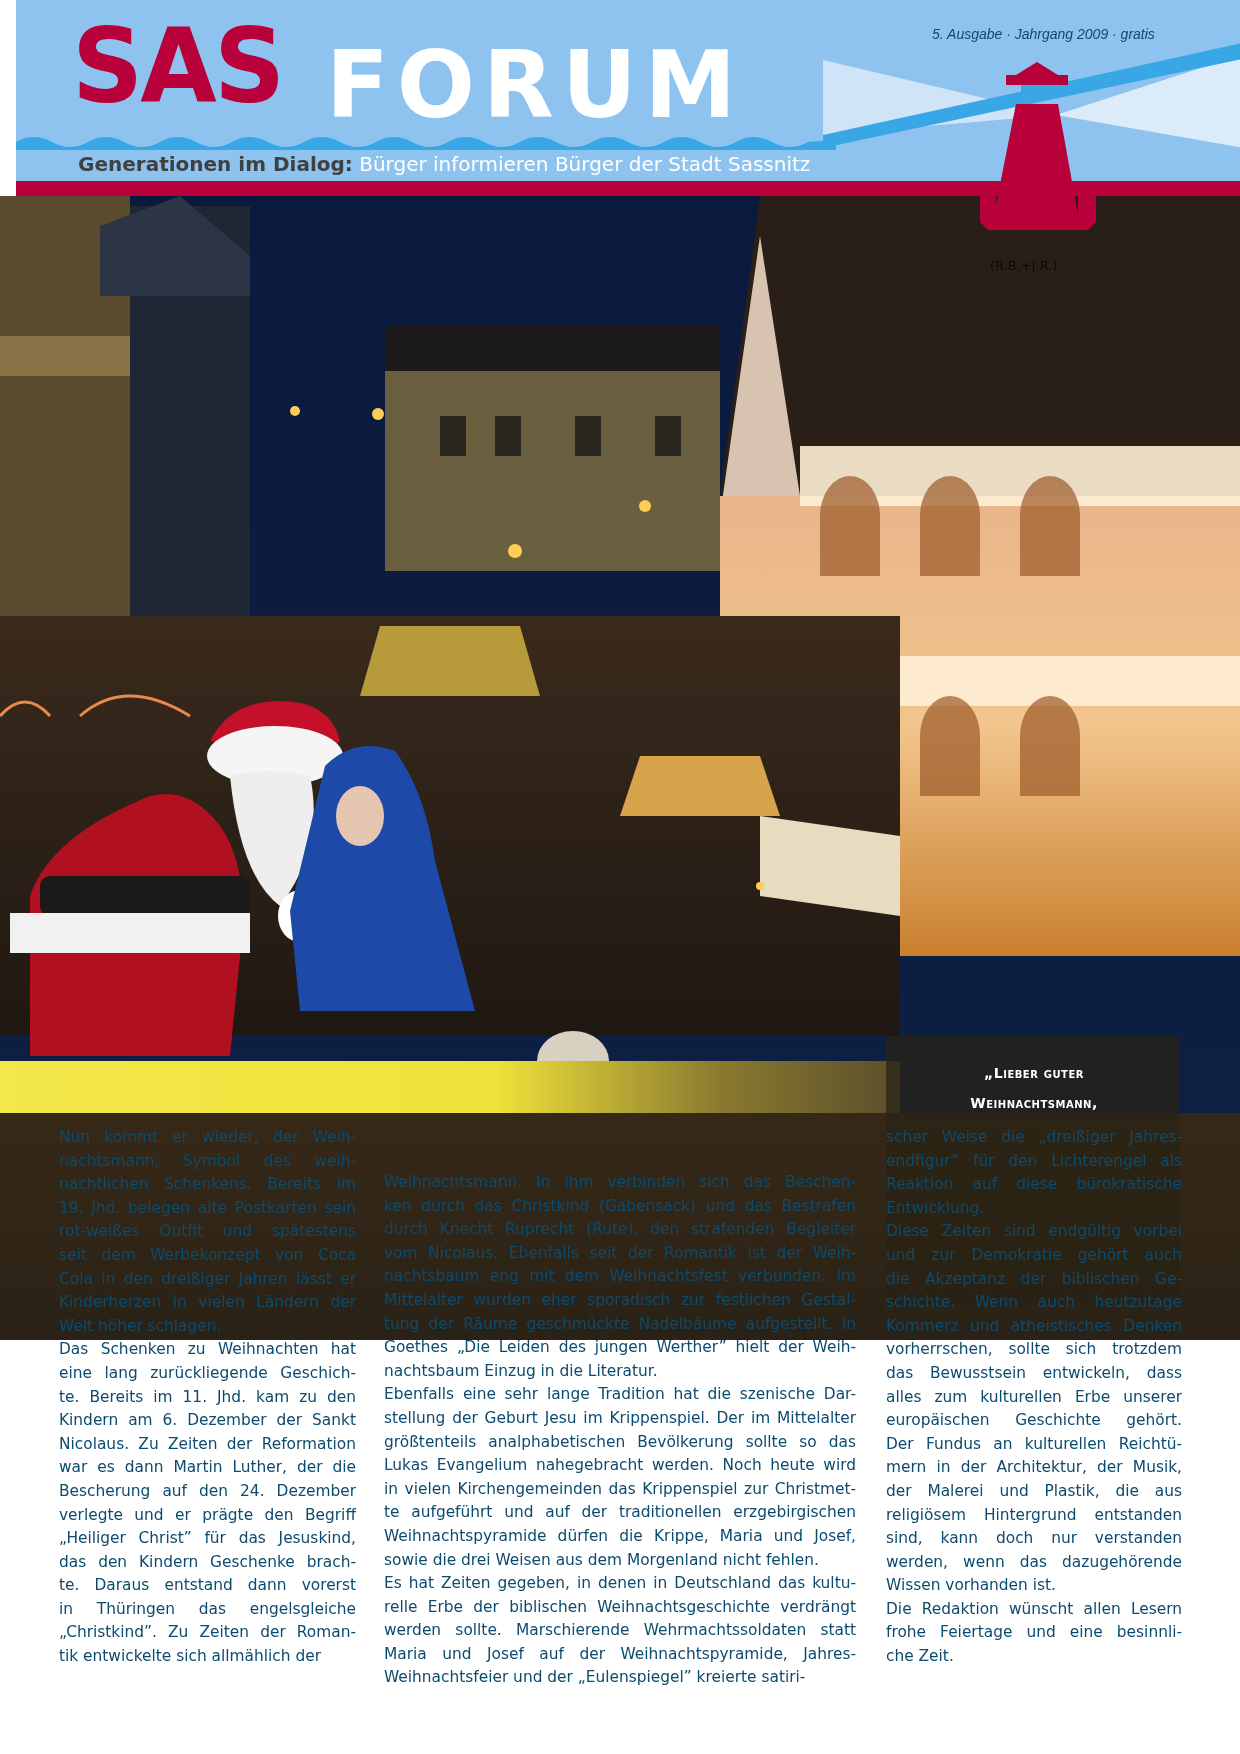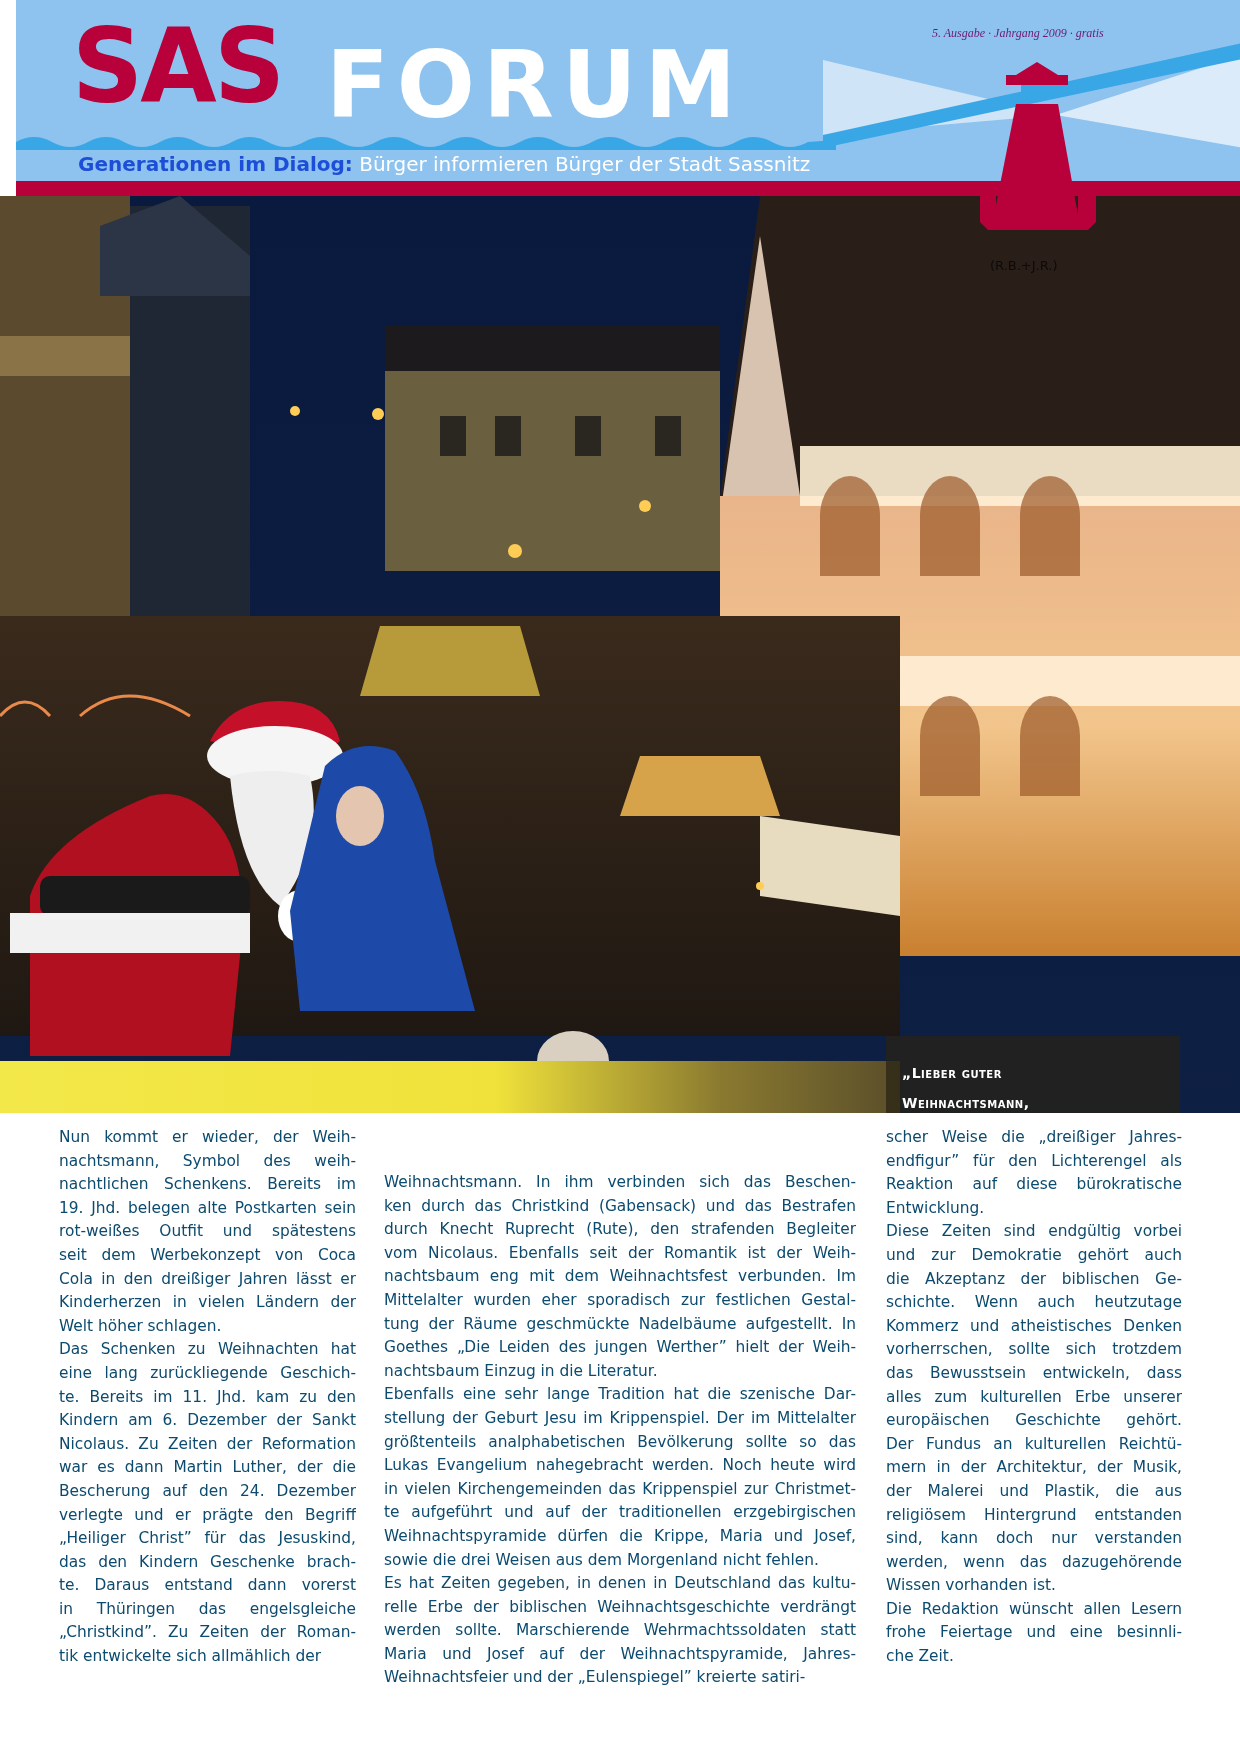--- a/index.html
+++ b/index.html
@@ -6,29 +6,29 @@
   html, body { width: 1240px; height: 1754px; background: #ffffff; overflow: hidden; }
   body { position: relative; font-family: "DejaVu Sans", sans-serif; color: #1a1a1a; }
 
   
   .masthead { position: absolute; left: 16px; top: 0; width: 1240px; height: 200px; background: #8dc3ee; overflow: hidden; }
   .beam-svg { position: absolute; left: 0; top: 0; width: 1240px; height: 200px; }
   .title-sas { position: absolute; left: 56px; top: 14px; font-family: "DejaVu Sans", sans-serif; font-weight: bold;
                font-size: 104px; letter-spacing: -3px; color: #b8003a; line-height: 1; transform: scaleX(0.95); transform-origin: left; }
   .title-forum { position: absolute; left: 310px; top: 40px; font-family: "DejaVu Sans", sans-serif; font-weight: bold;
                  font-size: 92px; letter-spacing: 8px; color: #ffffff; line-height: 1; }
-  .issue-line { position: absolute; left: 916px; top: 26px; font-family: Liberation Serif, serif; font-style: italic;
-                font-size: 12px; color: #701a75; }
+  .issue-line { position: absolute; left: 916px; top: 26px; font-family: Liberation Sans, sans-serif; font-style: italic;
+                font-size: 14px; color: #0c4a6e; }
   .subtitle { position: absolute; left: 62px; top: 154px; font-size: 20px; line-height: 1; white-space: nowrap; }
-  .subtitle .sub-strong { color: #1d4ed8; font-weight: bold; }
+  .subtitle .sub-strong { color: #404040; font-weight: bold; }
   .subtitle .sub-rest { color: #ffffff; }
 
   
-  .photo { position: absolute; left: 0; top: 196px; width: 1240px; height: 917px; overflow: hidden;
-           background: linear-gradient(180deg, #0d1a3a 0%, #10224a 18%, #1a1b2a 35%, #2a2018 55%, #3a2a18 75%, #2a2216 100%); }
+  .photo { position: absolute; left: 0; top: 196px; width: 1240px; height: 1144px; overflow: hidden;
+           background: linear-gradient(180deg, #0d1a3a 0%, #10224a 18%, #1a1b2a 35%, #2a2018 55%, #3a2a18 75%, #2a2216 100%); text-align: center; }
   .photo svg { position: absolute; left: 0; top: 0; }
   .photo-credit { position: absolute; left: 990px; top: 62px; font-size: 13px; color: #0b0b0b; }
 
   .quote-box { position: absolute; left: 886px; top: 840px; width: 294px; height: 268px;
                background: rgba(40, 34, 20, 0.72); padding: 22px 14px 0 16px; }
   .quote-text { font-family: "DejaVu Sans", sans-serif; font-weight: bold; color: #ffffff; font-size: 14px;
                 line-height: 30px; font-variant: small-caps; letter-spacing: 0.5px; }
   .quote-line { display: block; white-space: nowrap; }
 
   

